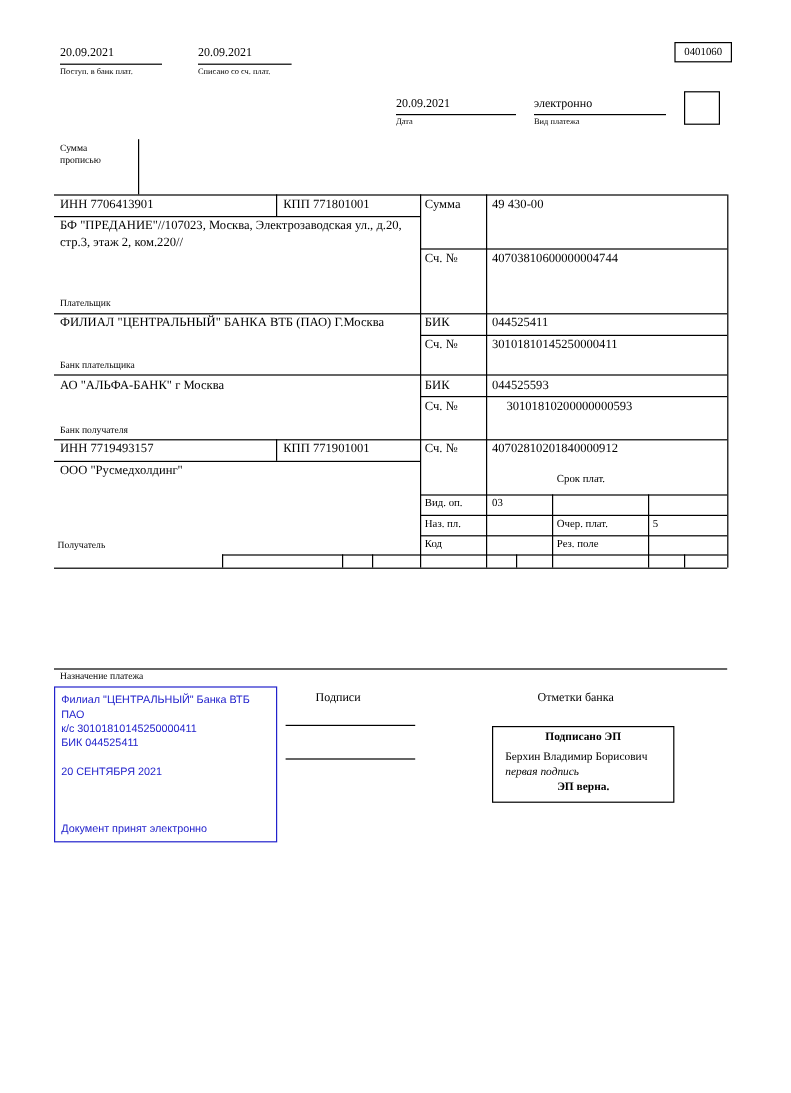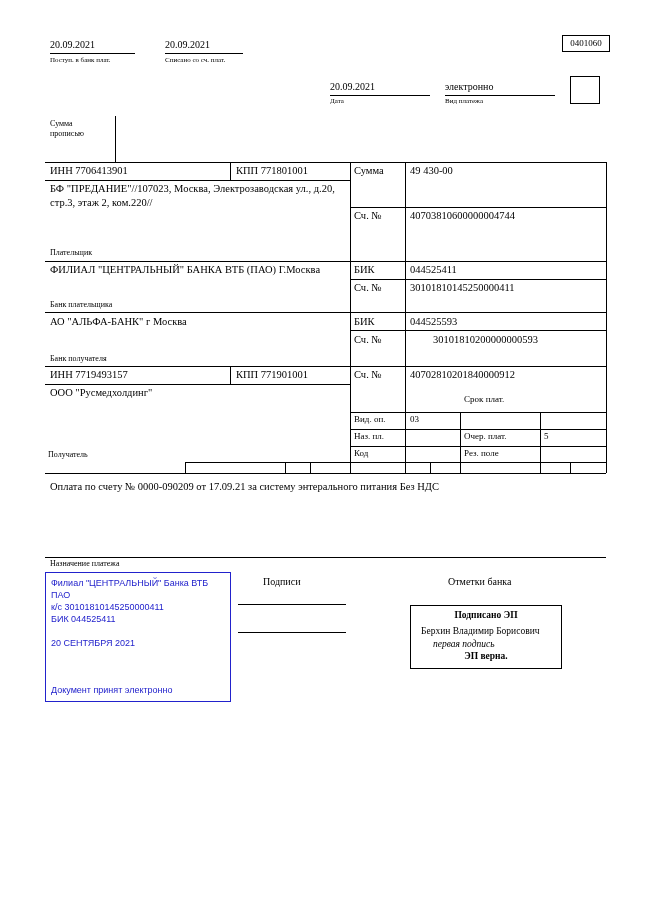--- a/index.html
+++ b/index.html
@@ -107,21 +107,21 @@
   <div class="t" style="left:354px;top:263px">БИК</div>
   <div class="t" style="left:410px;top:263px">044525411</div>
   <div class="t" style="left:354px;top:281px">Сч. №</div>
   <div class="t" style="left:410px;top:281px">30101810145250000411</div>
   <div class="t f8" style="left:50px;top:300px">Банк плательщика</div>
 
   <div class="t w" style="left:50px;top:315px;width:290px">АО "АЛЬФА-БАНК" г Москва</div>
   <div class="t" style="left:354px;top:315px">БИК</div>
   <div class="t" style="left:410px;top:315px">044525593</div>
   <div class="t" style="left:354px;top:333px">Сч. №</div>
-  <div class="t" style="left:433px;top:333px">30101810200000000593</div>
+  <div class="t" style="left:422px;top:333px">30101810200000000593</div>
   <div class="t f8" style="left:50px;top:354px">Банк получателя</div>
 
   <div class="t" style="left:50px;top:368px">ИНН 7719493157</div>
   <div class="t" style="left:236px;top:368px">КПП 771901001</div>
   <div class="t" style="left:354px;top:368px">Сч. №</div>
   <div class="t" style="left:410px;top:368px">40702810201840000912</div>
   <div class="t" style="left:50px;top:386px">ООО "Русмедхолдинг"</div>
 
   <div class="t f9" style="left:354px;top:414px">Вид. оп.</div>
   <div class="t f9" style="left:410px;top:414px">03</div>
@@ -129,38 +129,37 @@
 
   <div class="t f9" style="left:354px;top:431px">Наз. пл.</div>
   <div class="t f9" style="left:464px;top:431px">Очер. плат.</div>
   <div class="t f9" style="left:544px;top:431px">5</div>
 
   <div class="t f9" style="left:354px;top:448px">Код</div>
   <div class="t f9" style="left:464px;top:448px">Рез. поле</div>
 
   <div class="t f8" style="left:48px;top:450px">Получатель</div>
 
-  <div class="t" style="left:50px;top:480px;width:556px">Оплата по счету № 0000-090209 от 17.09.21 за систему энтерального питания Без НДС</div>
   <div class="hl" style="left:45px;top:557px;width:561px"></div>
   <div class="t f8" style="left:50px;top:559px">Назначение платежа</div>
 
   <div class="bluebox" style="left:45px;top:572px;width:186px;height:130px">
     <div>Филиал "ЦЕНТРАЛЬНЫЙ" Банка ВТБ ПАО</div>
     <div>к/с 30101810145250000411</div>
     <div>БИК 044525411</div>
     <div style="margin-top:11px">20 СЕНТЯБРЯ 2021</div>
     <div style="position:absolute;left:5px;bottom:5px">Документ принят электронно</div>
   </div>
 
   <div class="t f10" style="left:263px;top:575px">Подписи</div>
   <div class="t f10" style="left:448px;top:575px">Отметки банка</div>
 
   <div class="hl" style="left:238px;top:604px;width:108px"></div>
   <div class="hl" style="left:238px;top:632px;width:108px"></div>
 
   <div class="esign" style="left:410px;top:605px;width:152px;height:64px">
     <div class="b" style="text-align:center">Подписано ЭП</div>
     <div style="margin-top:3px">Берхин Владимир Борисович</div>
-    <div class="i" style="margin-left:12px">первая подпись</div>
+    <div class="i" style="margin-left:0">первая подпись</div>
     <div class="b" style="text-align:center">ЭП верна.</div>
   </div>
 
 </div>
 
 </body></html>

